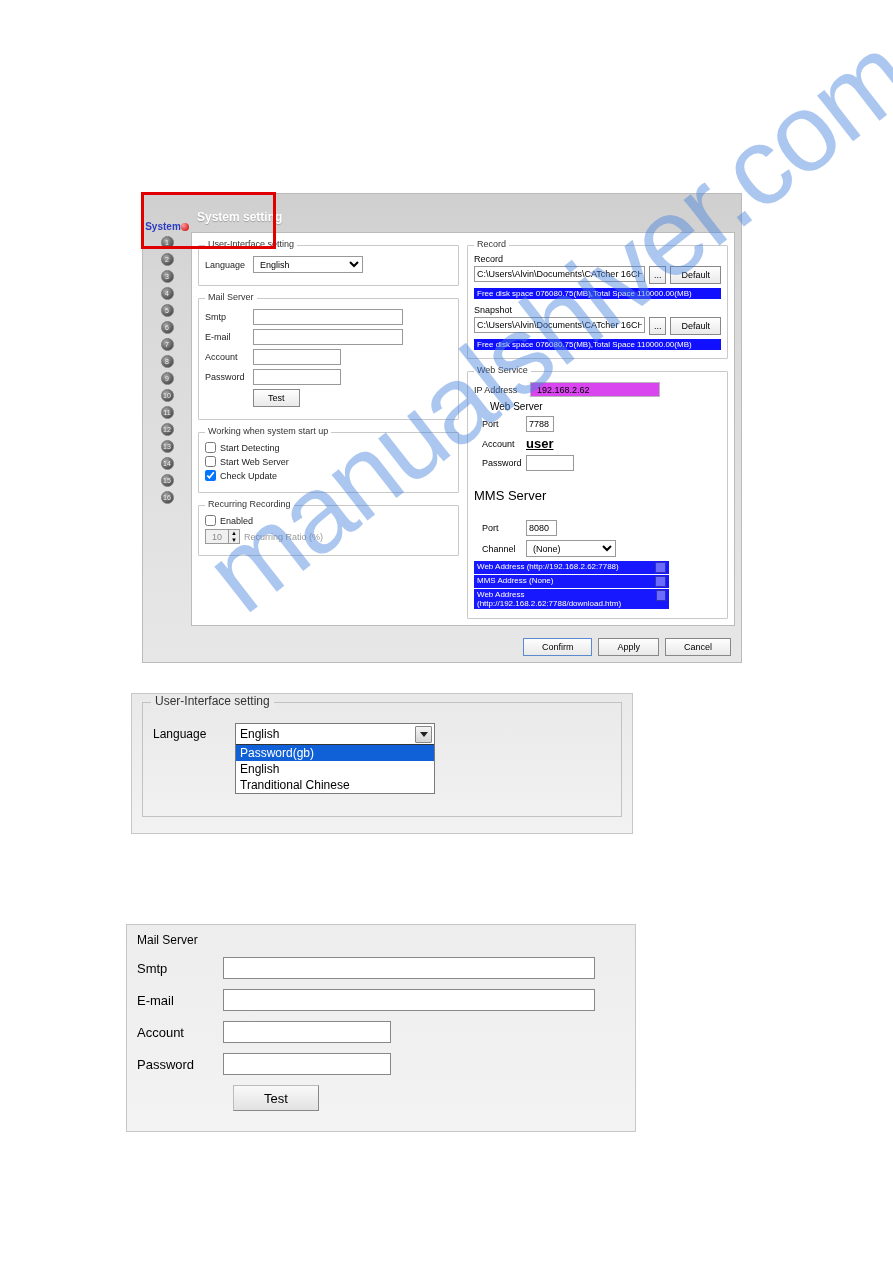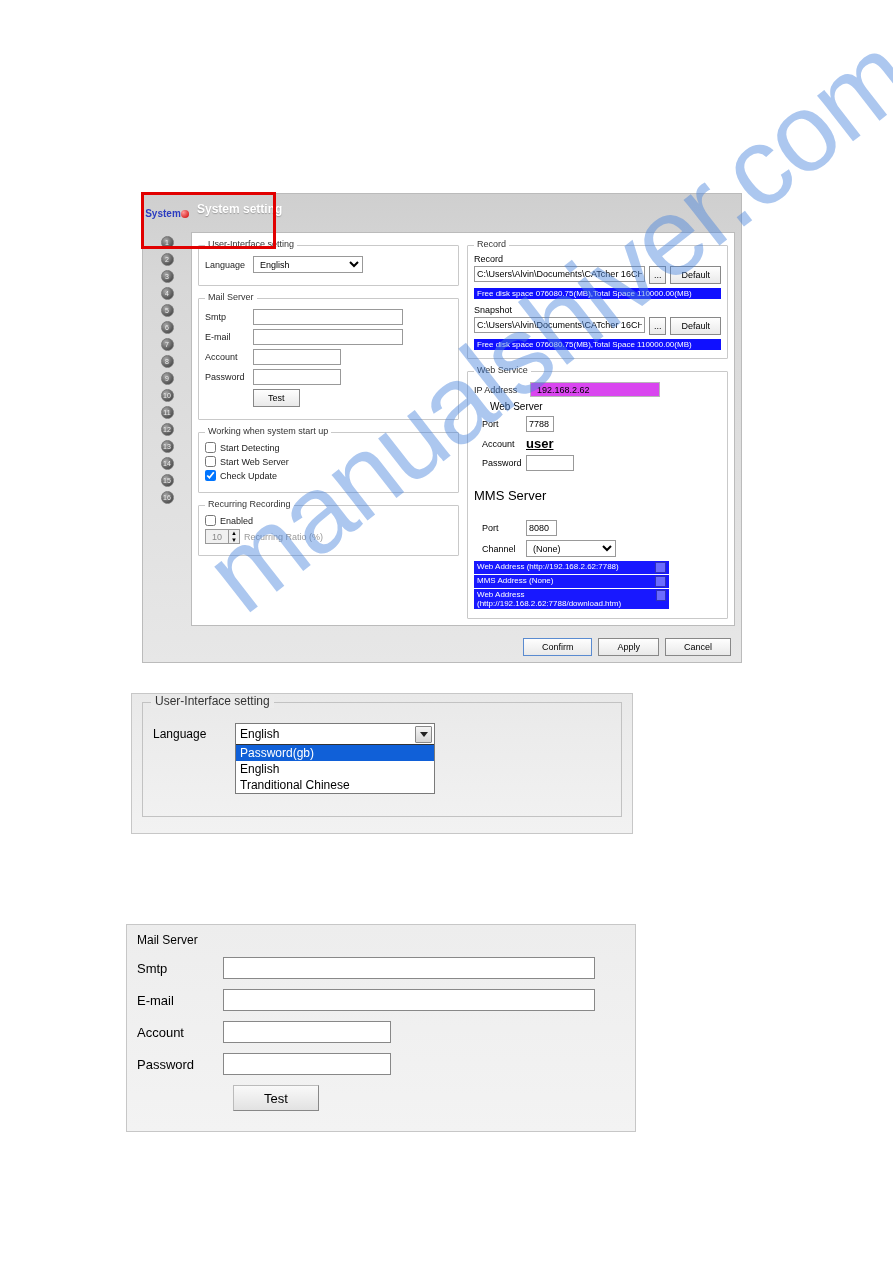--- a/index.html
+++ b/index.html
@@ -24,21 +24,21 @@
   position: absolute;
   left: -2px; top: -2px;
   width: 135px; height: 57px;
   border: 3px solid #e10000;
   z-index: 5;
   pointer-events: none;
 }
 .dlg-head {
   height: 38px;
   display: flex;
-  align-items: flex-start;
+  align-items: flex-end;
 }
 .dlg-sidebar-top {
   width: 48px;
   display: flex;
   justify-content: center;
   padding-top: 14px;
 }
 .sys-label {
   color: #2c3cc0;
   font-weight: bold;

